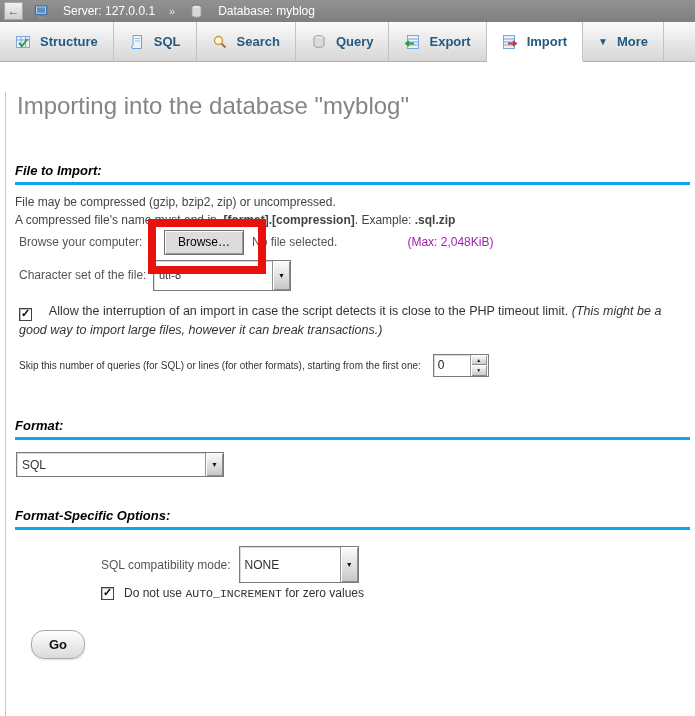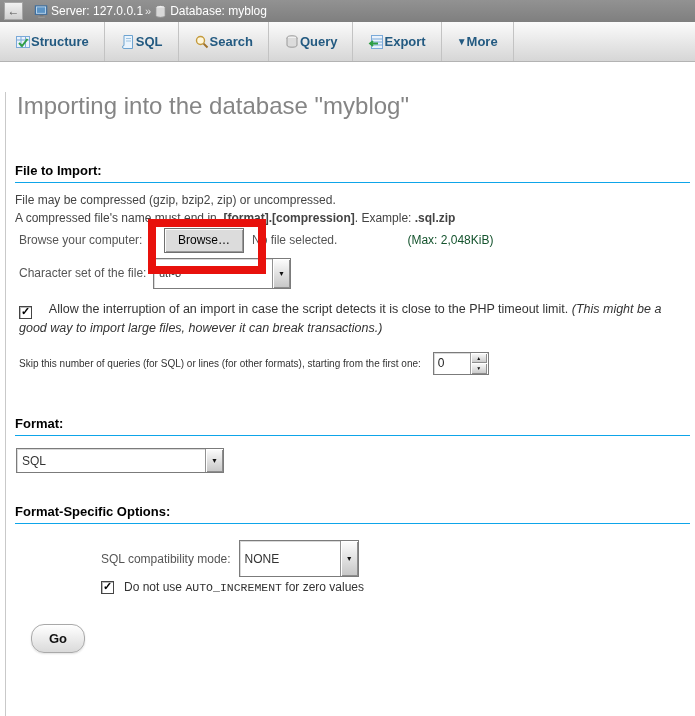--- a/index.html
+++ b/index.html
@@ -13,69 +13,69 @@
   
   .topbar {
     height:22px; background:linear-gradient(#929292,#7f7f7f);
     display:flex; align-items:center; padding:0 4px; gap:7px;
   }
   .back-box {
     width:19px; height:18px; background:linear-gradient(#f2f2f2,#cfcfcf);
     border:1px solid #a6a6a6; color:#555; font-size:12px;
     display:flex; align-items:center; justify-content:center; margin-right:4px;
   }
-  .crumb { color:#fff; font-size:12px; display:flex; align-items:center; gap:2px; }
+  .crumb { color:#fff; font-size:12px; display:flex; align-items:center; gap:14px; }
   .crumb .sep { color:#e8e8e8; font-size:11px; }
 
   
   .tabbar {
     height:40px; display:flex; align-items:stretch;
     background:linear-gradient(#fbfbfb,#d6d6d6);
     border-bottom:1px solid #b3b3b3;
   }
   .tab {
-    display:flex; align-items:center; padding:0 15px;
+    display:flex; align-items:center; gap:9px; padding:0 15px;
     border-right:1px solid #c3c3c3;
     color:#235a81; font-weight:bold; font-size:13px; cursor:pointer;
   }
   .tab.active { background:#fff; box-shadow:0 1px 0 0 #fff; }
   .tab .more-arrow { font-size:10px; color:#235a81; }
   .tabbar .filler { flex:1; }
 
   
   .content {
     margin-left:5px; border-left:1px solid #c9c9c9;
     padding-left:9px; padding-right:5px; height:654px;
   }
   h1.page-title {
     margin:30px 0 0 2px; font-size:24px; line-height:28px;
     font-weight:normal; color:#858585;
   }
   h2.section {
     font-size:13px; font-weight:bold; color:#000;
-    border-bottom:1px solid #0ea5e9; padding-bottom:4px;
+    border-bottom:3px solid #0ea5e9; padding-bottom:4px;font-style:italic;
   }
   .mt-file { margin-top:43px; }
   .mt-partial { margin-top:33px; }
   .mt-format { margin-top:41px; }
   .mt-fso { margin-top:31px; }
 
   p.compress { margin-top:8px; line-height:18px; color:#444; }
 
   .row { display:flex; align-items:center; padding-left:4px; }
   .browse-row { height:26px; }
   .browse-row .lbl { width:145px; color:#555; }
   .btn-classic {
     width:80px; height:25px; font-family:"Liberation Sans", sans-serif;
     background:#dcdcdc; border:1px solid #707070;
     box-shadow:inset 1px 1px 0 #fdfdfd, inset -1px -1px 0 #9a9a9a;
     font-size:12px; color:#000; cursor:pointer;
   }
   .nofile { margin-left:8px; color:#555; }
-  .maxsize { margin-left:70px; color:#14532d; }
+  .maxsize { margin-left:70px; color:#a21caf; }
 
   .charset-row { margin-top:8px; height:24px; }
   .charset-row .lbl { width:134px; color:#555; }
 
   
   .select {
     display:inline-flex; align-items:stretch; background:#fff;
     border:1px solid #7b7b7b; box-shadow:inset 1px 1px 0 #d9d9d9;
     height:31px; cursor:pointer;
   }
@@ -207,20 +207,30 @@
   </div>
   <div class="tab">
     <svg class="icon16" viewBox="0 0 16 16">
       <rect x="3.5" y="1.5" width="11" height="13" fill="#eaf2fb" stroke="#7aa9d8"></rect>
       <line x1="3.5" y1="5" x2="14.5" y2="5" stroke="#7aa9d8"></line>
       <line x1="3.5" y1="8" x2="14.5" y2="8" stroke="#7aa9d8"></line>
       <line x1="3.5" y1="11" x2="14.5" y2="11" stroke="#7aa9d8"></line>
       <path d="M10 9.5 H2.5 M5 7 L2 9.5 L5 12" stroke="#2f9e44" stroke-width="1.8" fill="none"></path>
     </svg>
     <span>Export</span>
+  </div>
+  <div class="tab active">
+    <svg class="icon16" viewBox="0 0 16 16">
+      <rect x="1.5" y="1.5" width="11" height="13" fill="#eaf2fb" stroke="#7aa9d8"></rect>
+      <line x1="1.5" y1="5" x2="12.5" y2="5" stroke="#7aa9d8"></line>
+      <line x1="1.5" y1="8" x2="12.5" y2="8" stroke="#7aa9d8"></line>
+      <line x1="1.5" y1="11" x2="12.5" y2="11" stroke="#7aa9d8"></line>
+      <path d="M6 9.5 H13.5 M11 7 L14 9.5 L11 12" stroke="#e03131" stroke-width="1.8" fill="none"></path>
+    </svg>
+    <span>Import</span>
   </div>
   <div class="tab">
     <span class="more-arrow">▼</span>
     <span>More</span>
   </div>
   <div class="filler"></div>
 </nav>
 
 <main class="content">
 

